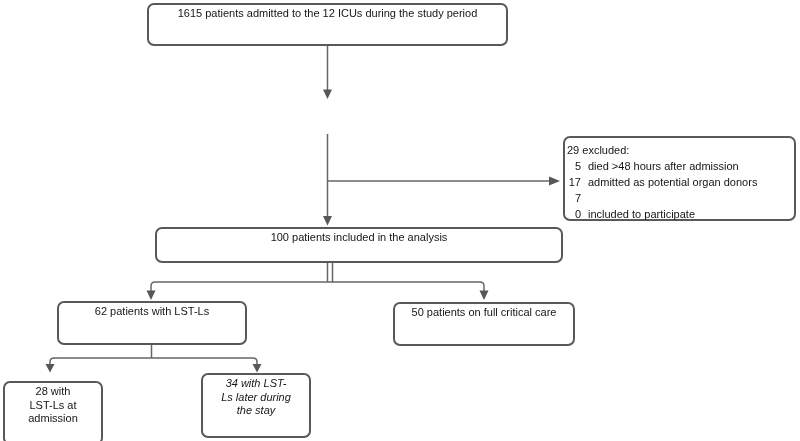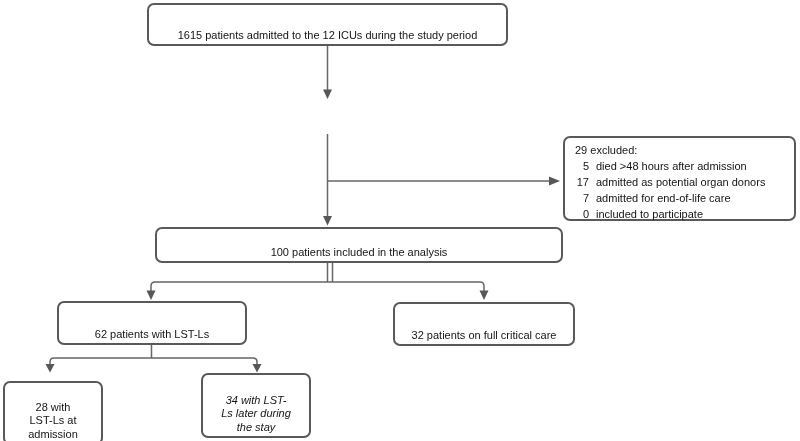--- a/index.html
+++ b/index.html
@@ -11,21 +11,21 @@
     color:var(--text,#151515);
     overflow:hidden;
   }
   .node{
     position:absolute;
     box-sizing:border-box;
     background:#ffffff;
     border:2px solid var(--box-border,#595959);
     border-radius:7px;
     display:flex;
-    align-items:flex-end;
+    align-items:flex-start;
     justify-content:center;
     text-align:center;
     font-size:11px;
     line-height:13.5px;
     padding:2px 18px;
   }
   .node.oneline{white-space:nowrap;}
   #node-admitted   {left:147px;top:3px;  width:361px;height:43px;}
   #node-died48     {left:158px;top:100px;width:339px;height:34px;}
   #node-included   {left:155px;top:227px;width:408px;height:36px;}
@@ -35,21 +35,21 @@
   #node-lstls-later{left:201px;top:373px;width:110px;height:65px;font-style:italic;}
   #node-excluded{
     position:absolute;
     left:563px;top:136px;width:233px;height:85px;
     box-sizing:border-box;
     background:#ffffff;
     border:2px solid var(--box-border,#595959);
     border-radius:7px;
     font-size:11px;
     line-height:16px;
-    padding:4px 4px 2px 8px;
+    padding:4px 4px 2px 0;
   }
   #node-excluded .ex-title{padding-left:2px;}
   #node-excluded .ex-row{display:flex;}
   #node-excluded .ex-num{width:16px;text-align:right;margin-right:7px;flex:none;}
   #connector-layer{position:absolute;left:0;top:0;width:800px;height:441px;}
   #connector-layer path, #connector-layer line{
     stroke:var(--connector,#666666);
     stroke-width:1.5;
     fill:none;
   }
@@ -93,38 +93,37 @@
     <div class="ex-row">
       <span class="ex-num">5</span>
       <span>died &gt;48 hours after admission</span>
     </div>
     <div class="ex-row">
       <span class="ex-num">17</span>
       <span>admitted as potential organ donors</span>
     </div>
     <div class="ex-row">
       <span class="ex-num">7</span>
-      <span>admitted for end-of-life care</span>
     </div>
     <div class="ex-row">
       <span class="ex-num">0</span>
       <span>included to participate</span>
     </div>
   </div>
 
   <div class="node oneline" id="node-included">
     <span>100 patients included in the analysis</span>
   </div>
 
   <div class="node oneline" id="node-lstls">
     <span>62 patients with LST-Ls</span>
   </div>
 
   <div class="node oneline" id="node-fullcare">
-    <span>32 patients on full critical care</span>
+    <span>50 patients on full critical care</span>
   </div>
 
   <div class="node" id="node-lstls-adm">
     <span>28 with LST-Ls at admission</span>
   </div>
 
   <div class="node" id="node-lstls-later">
     <span>34 with LST-Ls later during the stay</span>
   </div>
 

